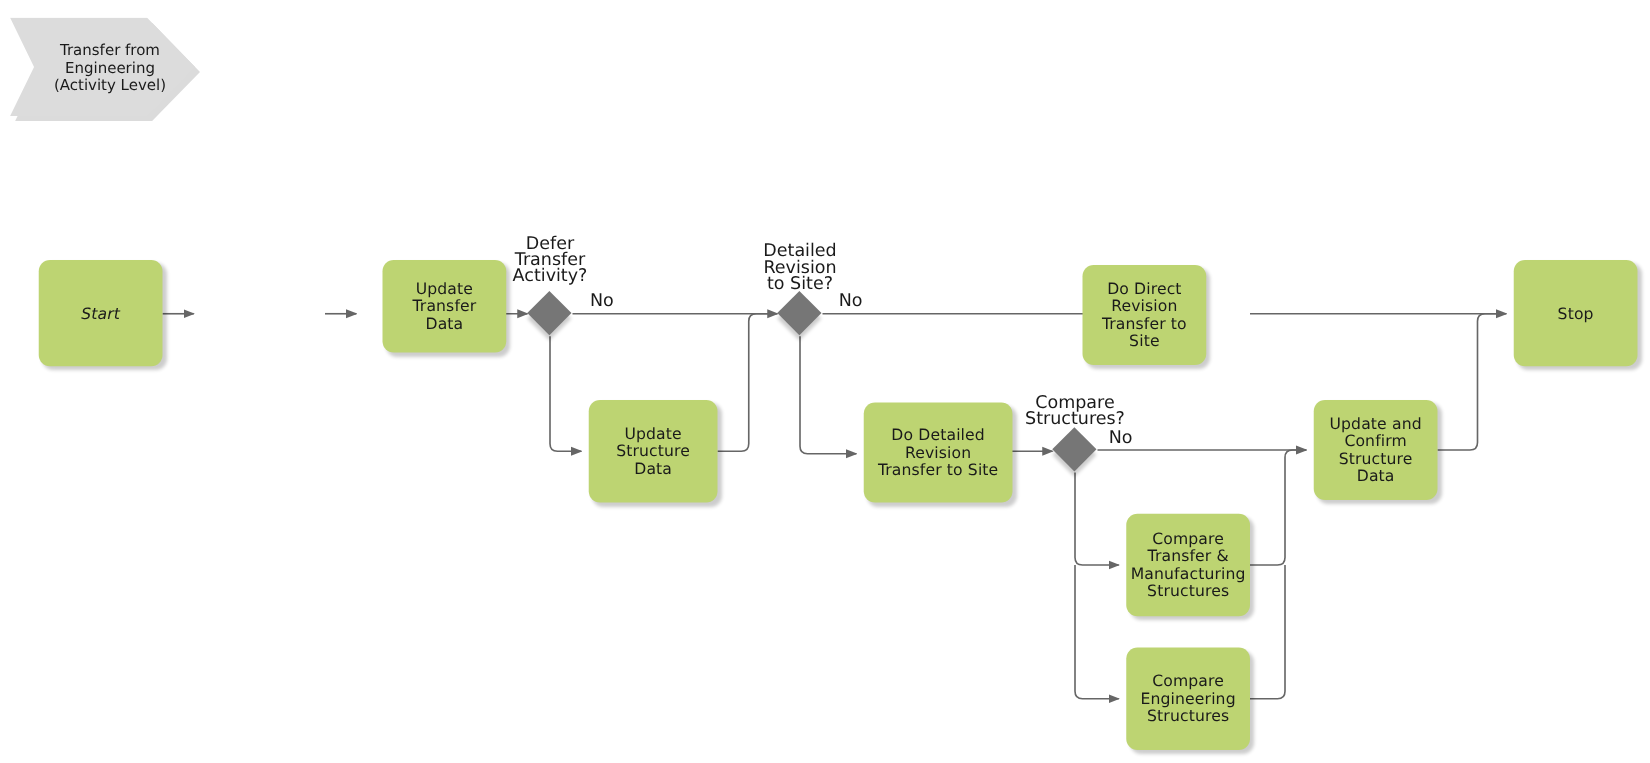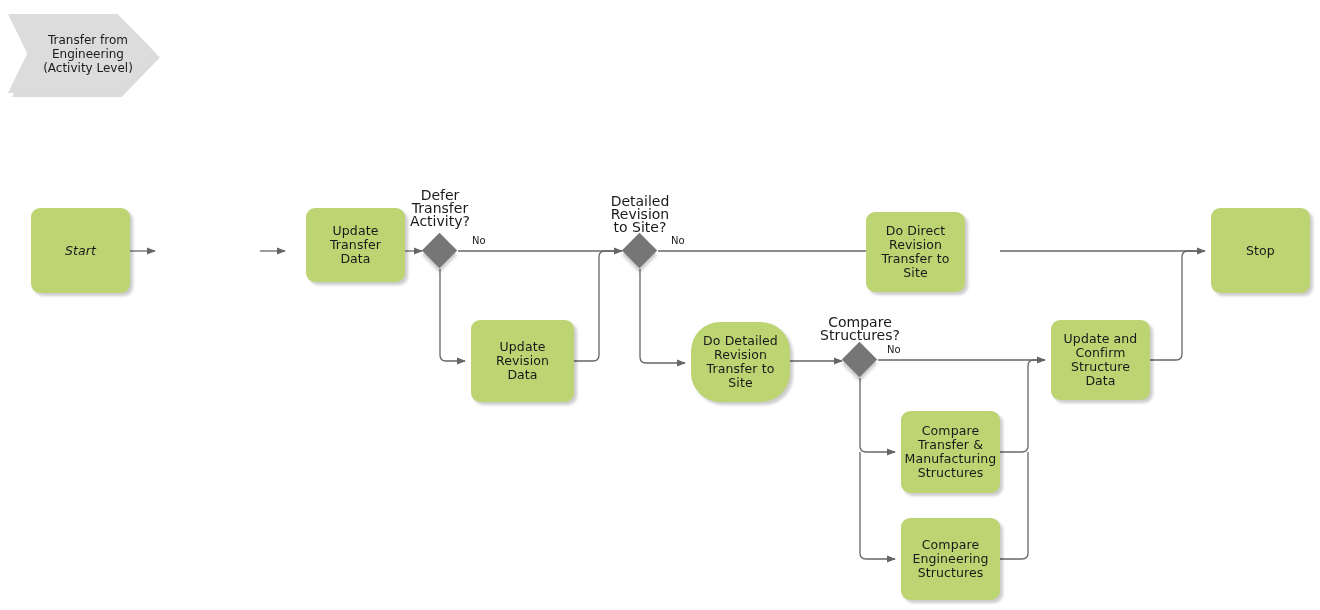--- a/index.html
+++ b/index.html
@@ -55,21 +55,21 @@
     position: absolute;
     font-size: 14px;
     line-height: 13px;
     color: #1a1a1a;
     text-align: center;
     white-space: pre-line;
     z-index: 4;
   }
   .edge-label {
     position: absolute;
-    font-size: 10px;
+    font-size: 14px;
     line-height: 12px;
     color: #1a1a1a;
     z-index: 4;
   }
   .banner {
     position: absolute;
     left: 8px;
     top: 14px;
     width: 148px;
     height: 79px;
@@ -149,24 +149,24 @@
       <path d="M 1150 360 L 1176 360 Q 1182 360 1182 354 L 1182 257 Q 1182 251 1188 251 L 1200 251"></path>
     </g>
   </svg>
 
   <div class="node" style="left:31px; top:208px; width:99px; height:85px;font-style:italic;">Start</div>
 
 
   <div class="node" style="left:306px; top:208px; width:99px; height:74px;">Update Transfer
 Data</div>
 
-  <div class="node" style="left:471px; top:320px; width:103px; height:82px;">Update Revision
+  <div class="node" style="left:471px; top:320px; width:103px; height:82px;">Update Structure
 Data</div>
 
-  <div class="node" style="left:691px; top:322px; width:99px; height:80px;border-radius:29px;">Do Detailed
+  <div class="node" style="left:691px; top:322px; width:119px; height:80px;">Do Detailed
 Revision
 Transfer to Site</div>
 
   <div class="node" style="left:866px; top:212px; width:99px; height:80px;">Do Direct
 Revision
 Transfer to Site</div>
 
   <div class="node" style="left:901px; top:411px; width:99px; height:82px;">Compare
 Transfer &amp;
 Manufacturing

